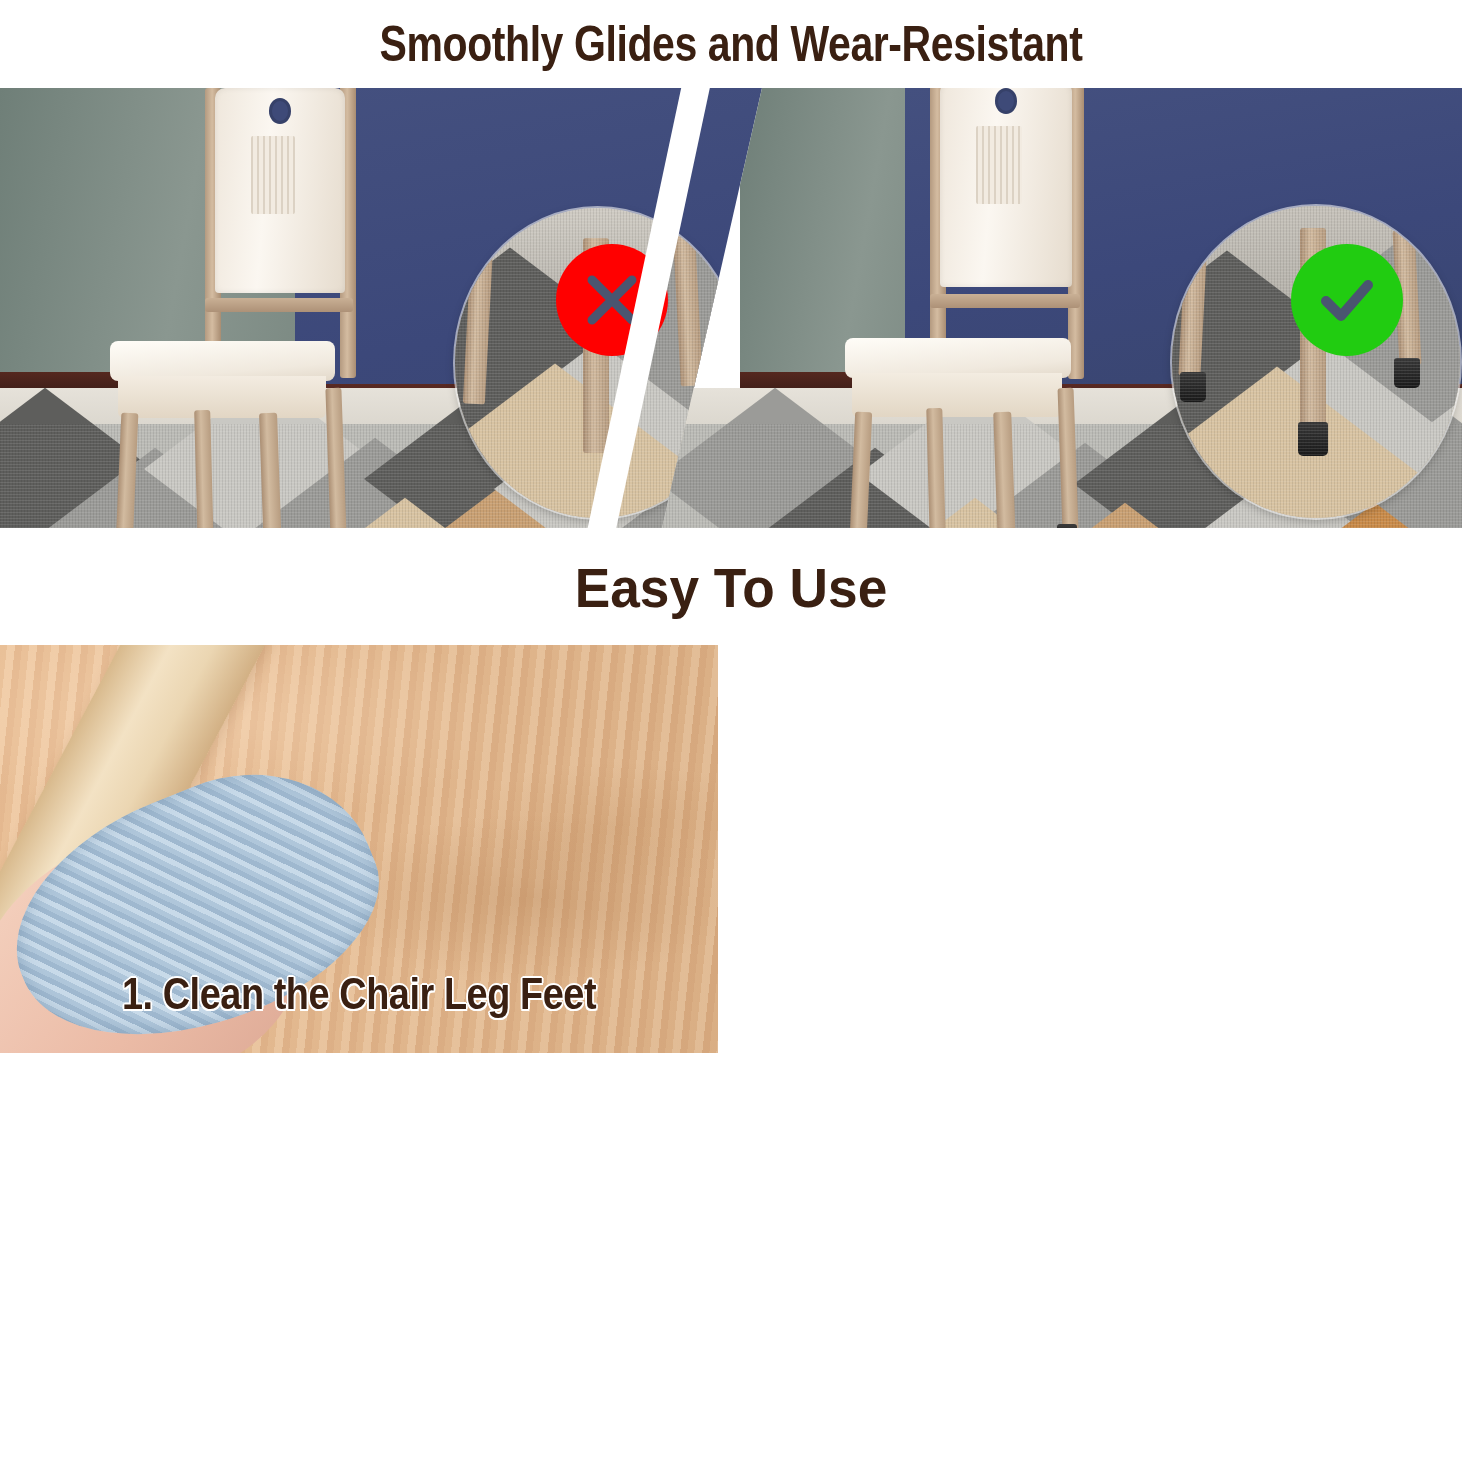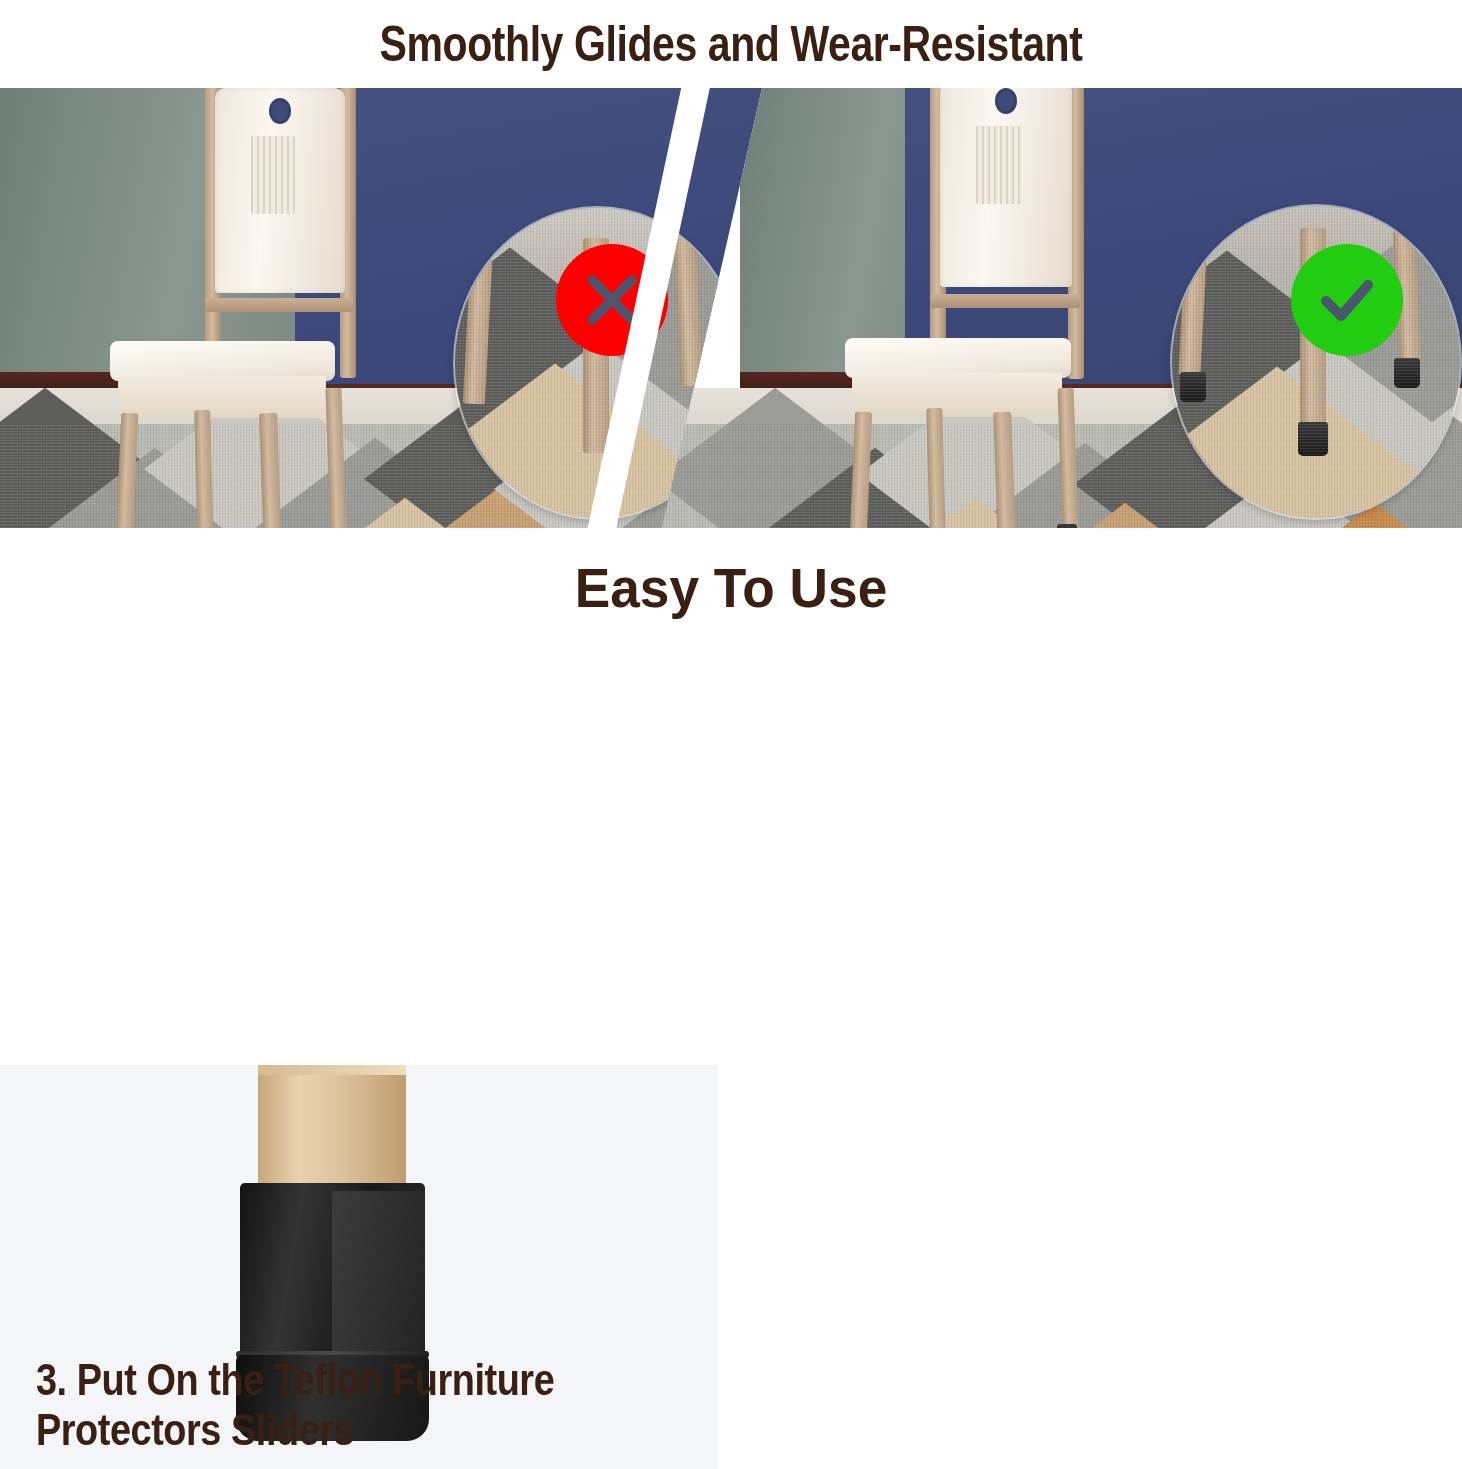--- a/index.html
+++ b/index.html
@@ -468,29 +468,26 @@
       </div>
     </div>
 
     <div class="divider"></div>
   </div>
 
   <div class="heading-sub">Easy To Use</div>
 
   <div class="steps">
 
-
-
-    <div class="step step-3">
-      <div class="grey-bg"></div>
-      <div class="leg3"></div>
-      <div class="leg3-top"></div>
-      <div class="cap3-body"></div>
-      <div class="cap3-face"></div>
-      <div class="cap3-lip"></div>
-      <div class="cap3-base"></div>
-      <div class="caption cap-3">3. Put On the Teflon Furniture
-Protectors Sliders</div>
+    <div class="step step-1">
+      <div class="wood-bg"></div>
+      <div class="wood-grain-soft"></div>
+      <div class="chairleg-diag"></div>
+      <div class="hand-1"></div>
+      <div class="cloth"></div>
+      <div class="caption cap-1">1. Clean the Chair Leg Feet</div>
     </div>
+
+
 
 
   </div>
 </div>
 
 </body></html>

